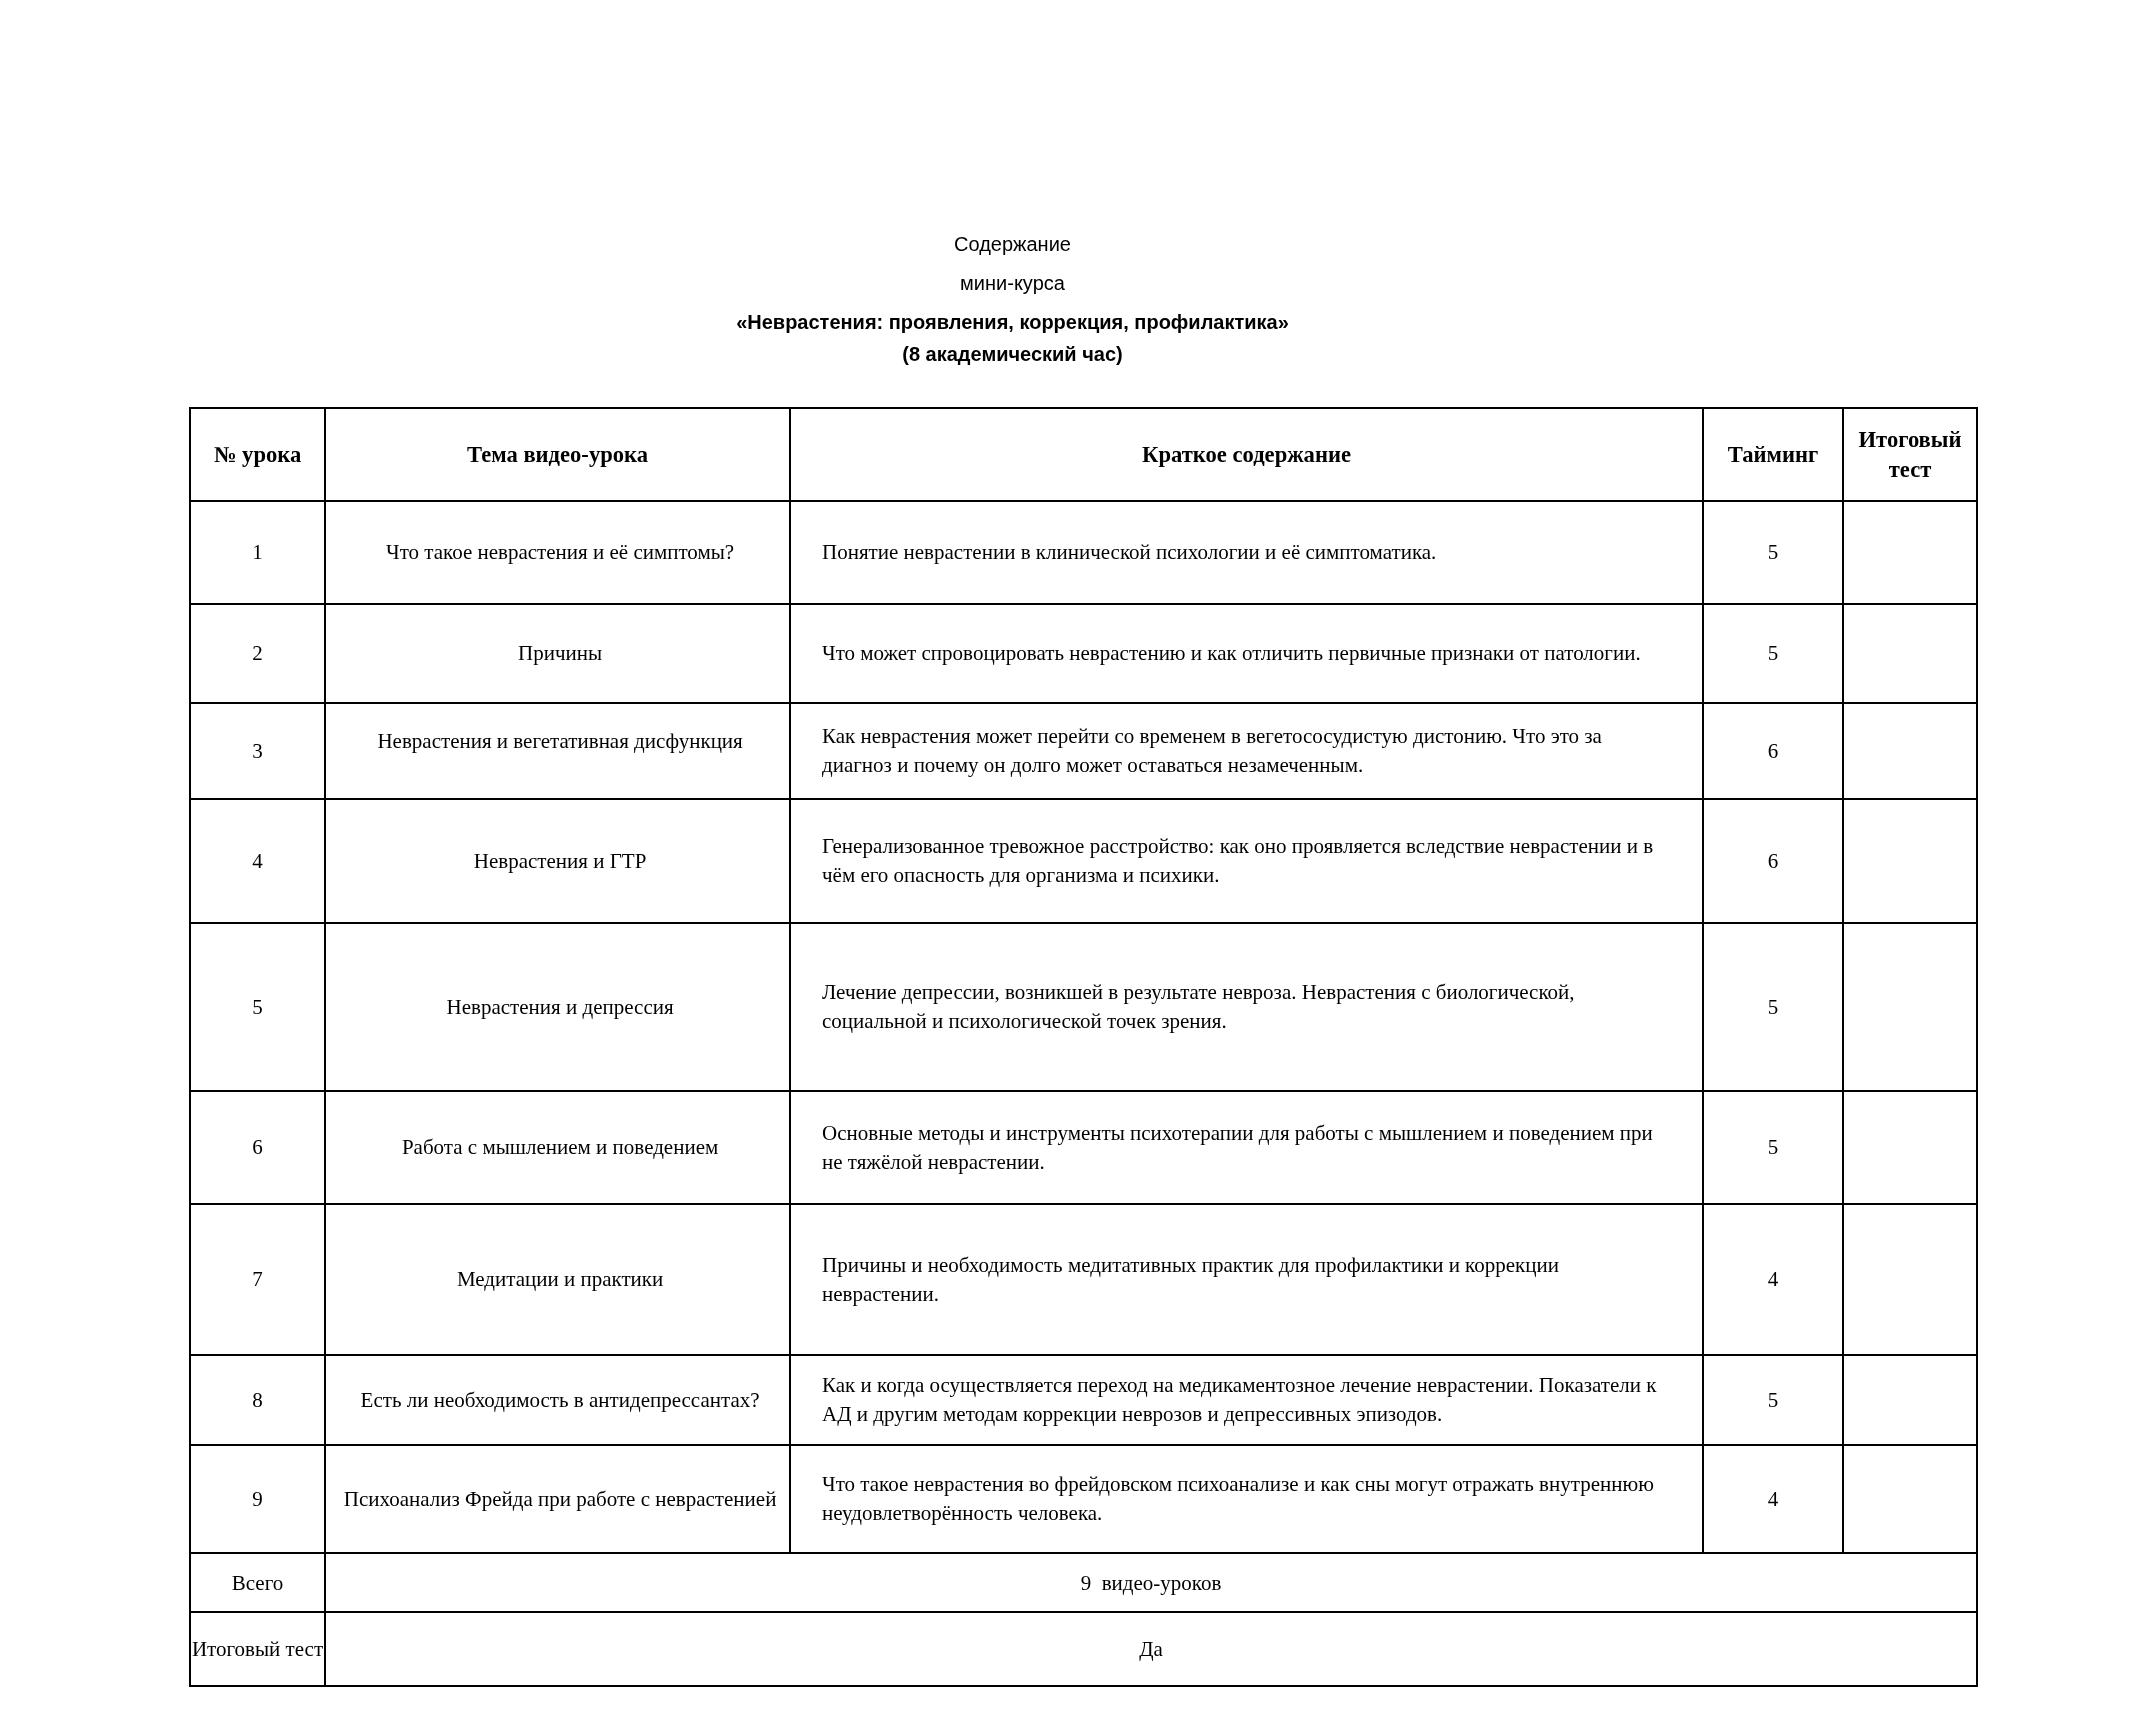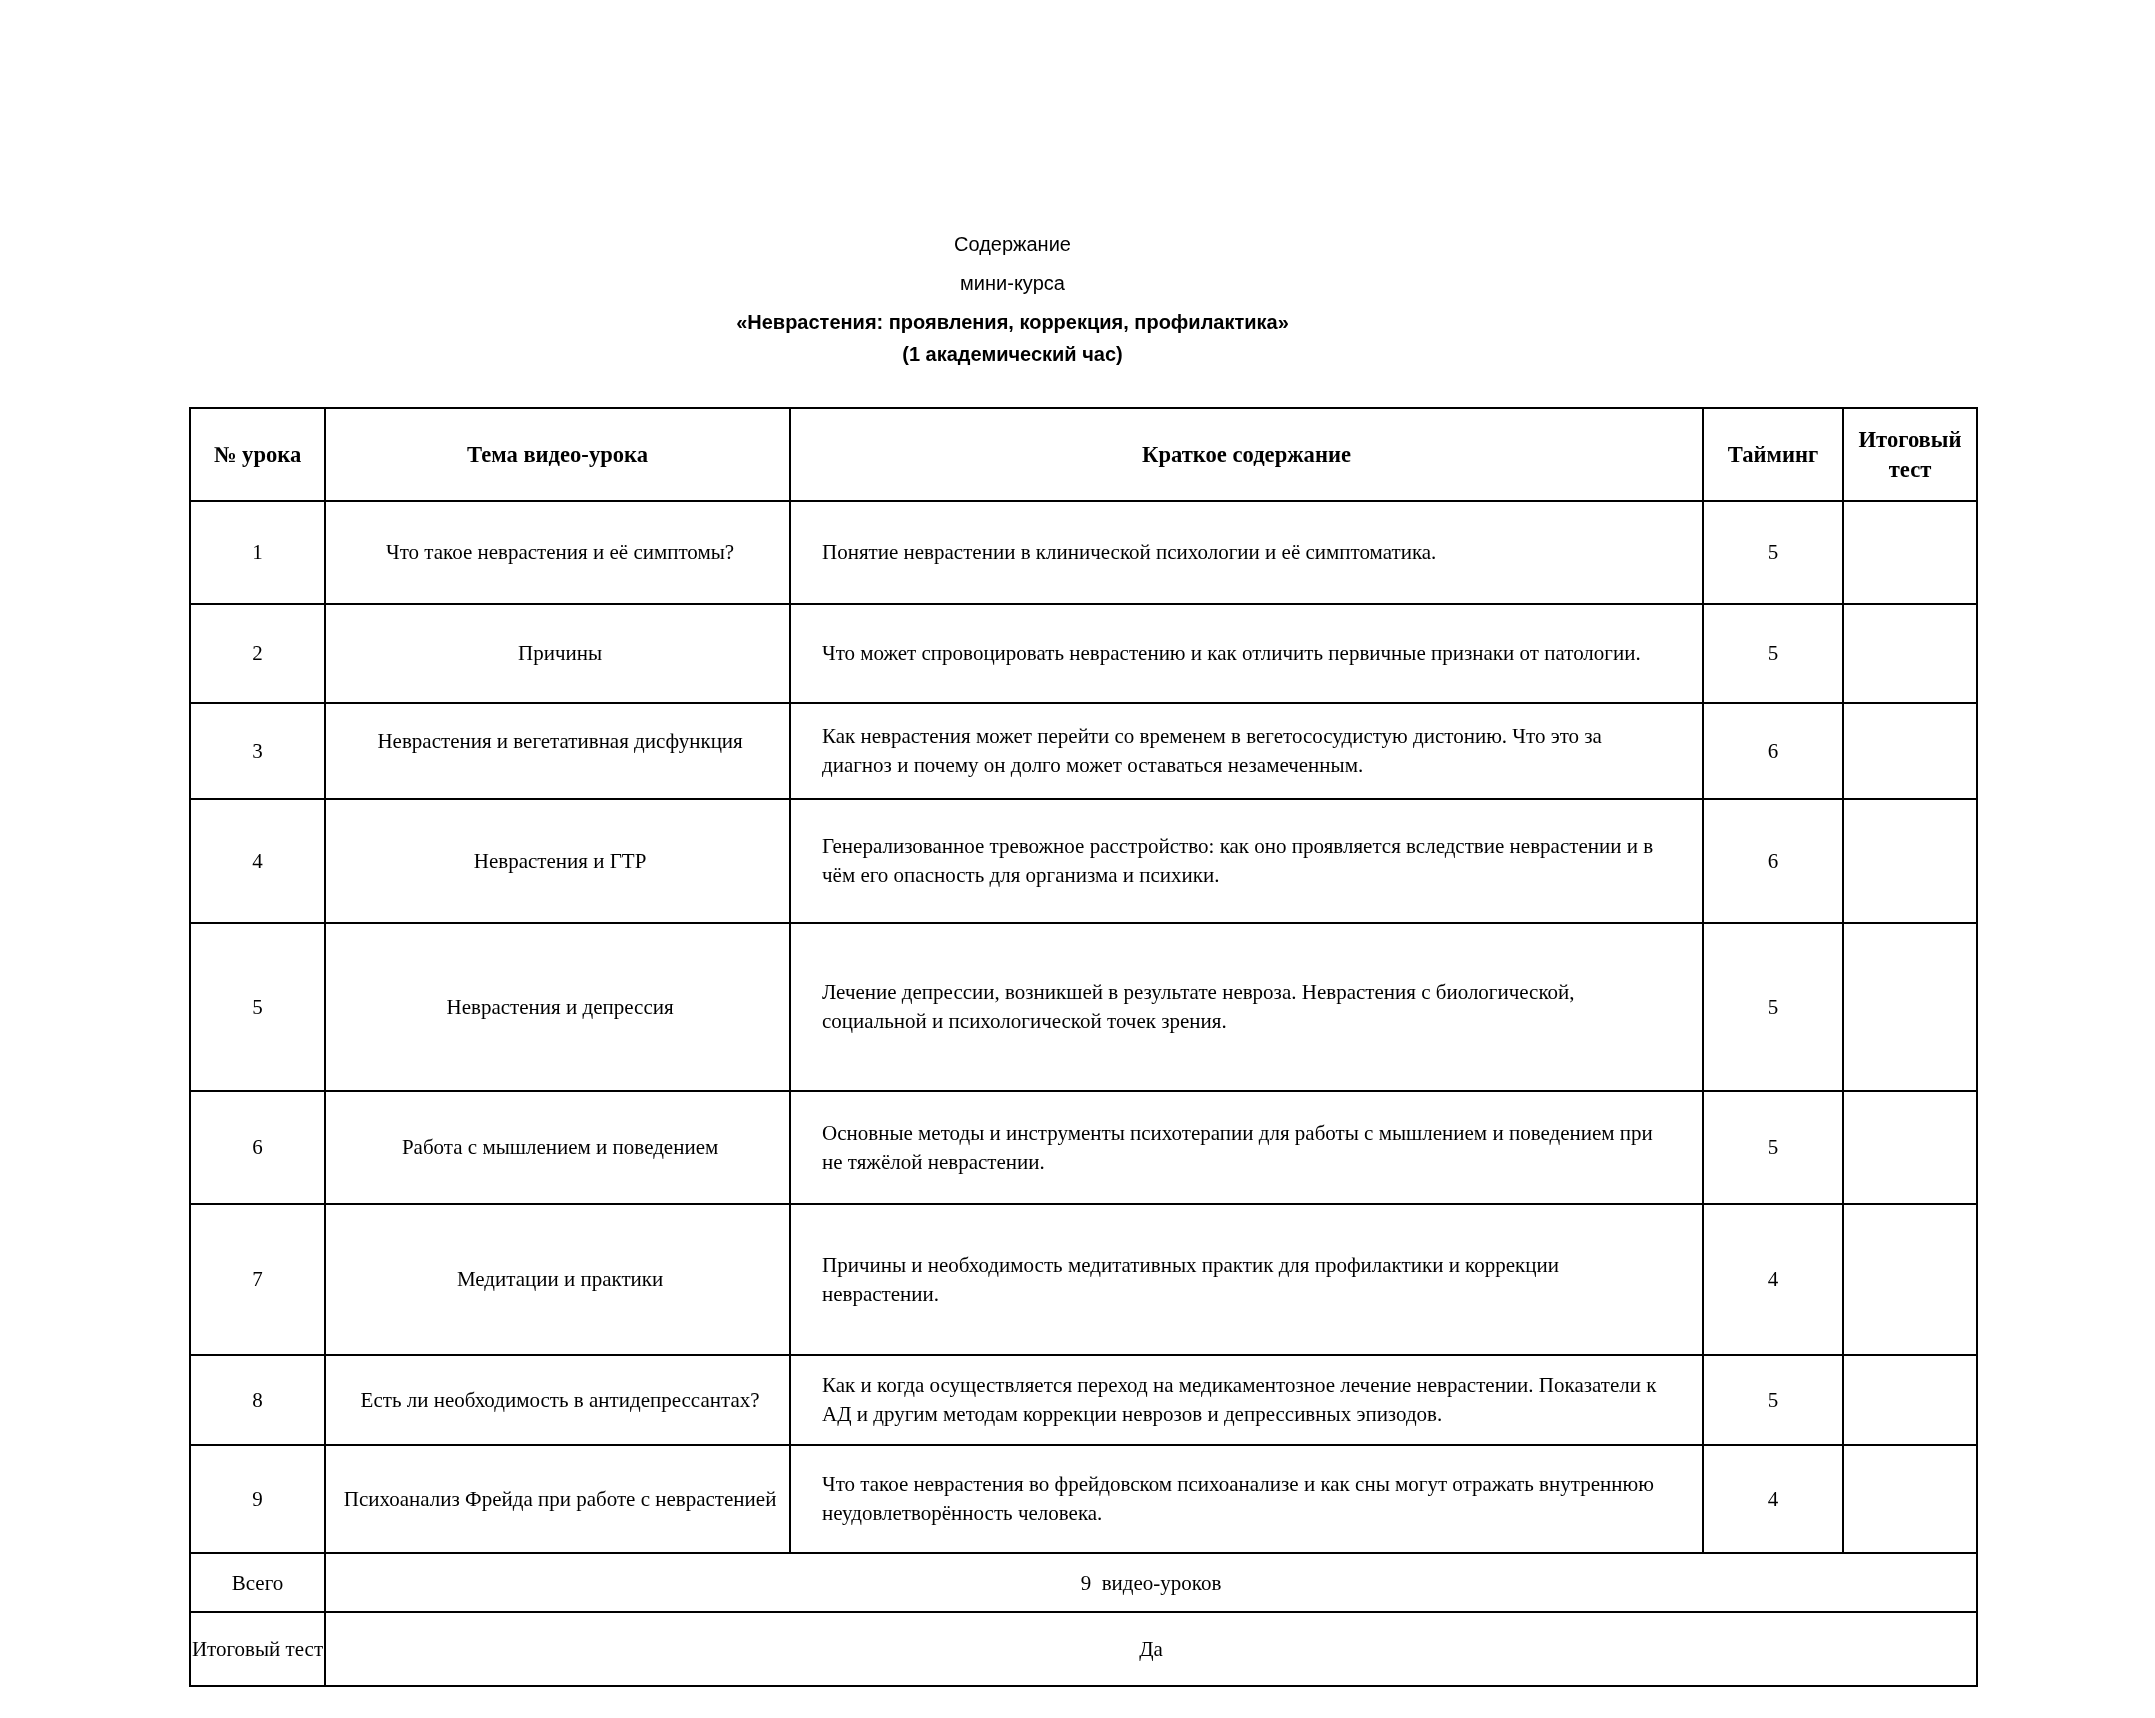--- a/index.html
+++ b/index.html
@@ -15,21 +15,21 @@
   td.desc { text-align:left; padding-left:31px; padding-right:28px; line-height:29px; }
   td.timing { text-align:center; }
   td.center { text-align:center; line-height:26px; }
 </style>
 </head>
 <body>
 
 <div class="t1" style="top:233px;">Содержание</div>
 <div class="t1" style="top:272px;">мини-курса</div>
 <div class="t1 t-bold" style="top:311px;">«Неврастения: проявления, коррекция, профилактика»</div>
-<div class="t1 t-bold" style="top:343px;">(1 академический час)</div>
+<div class="t1 t-bold" style="top:343px;">(8 академический час)</div>
 
 <table>
   <colgroup>
     <col style="width:135px">
       <col style="width:465px">
       <col style="width:913px">
       <col style="width:140px">
       <col style="width:134px">
   </colgroup>
   <tbody>

